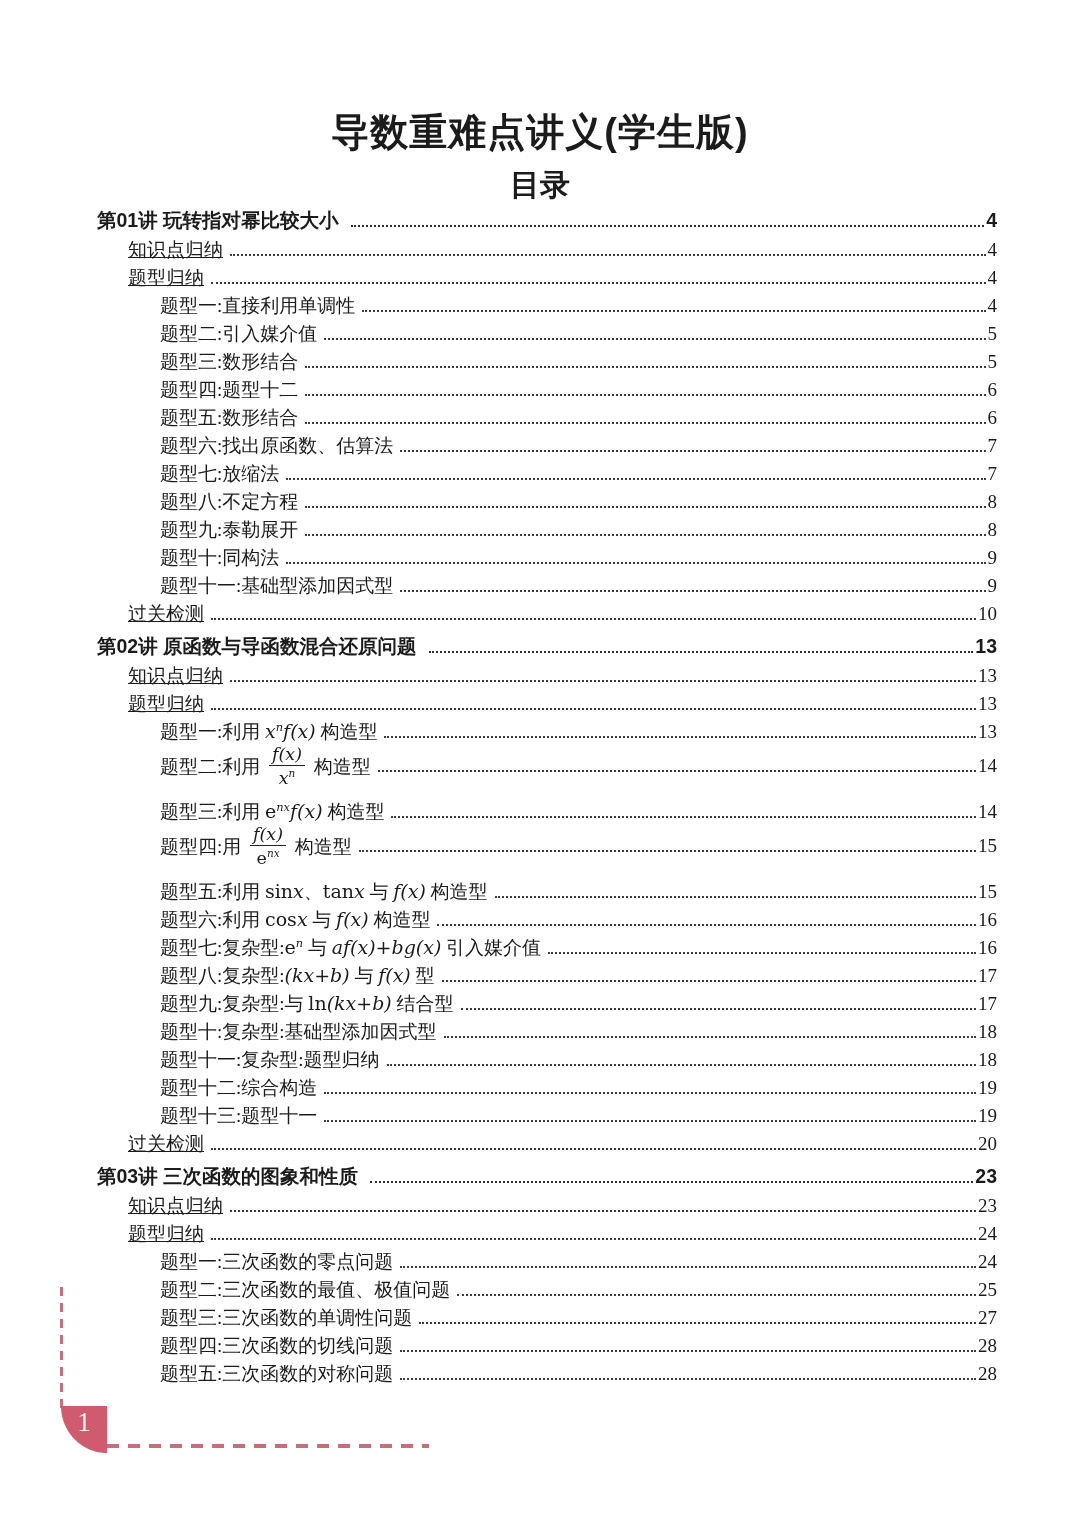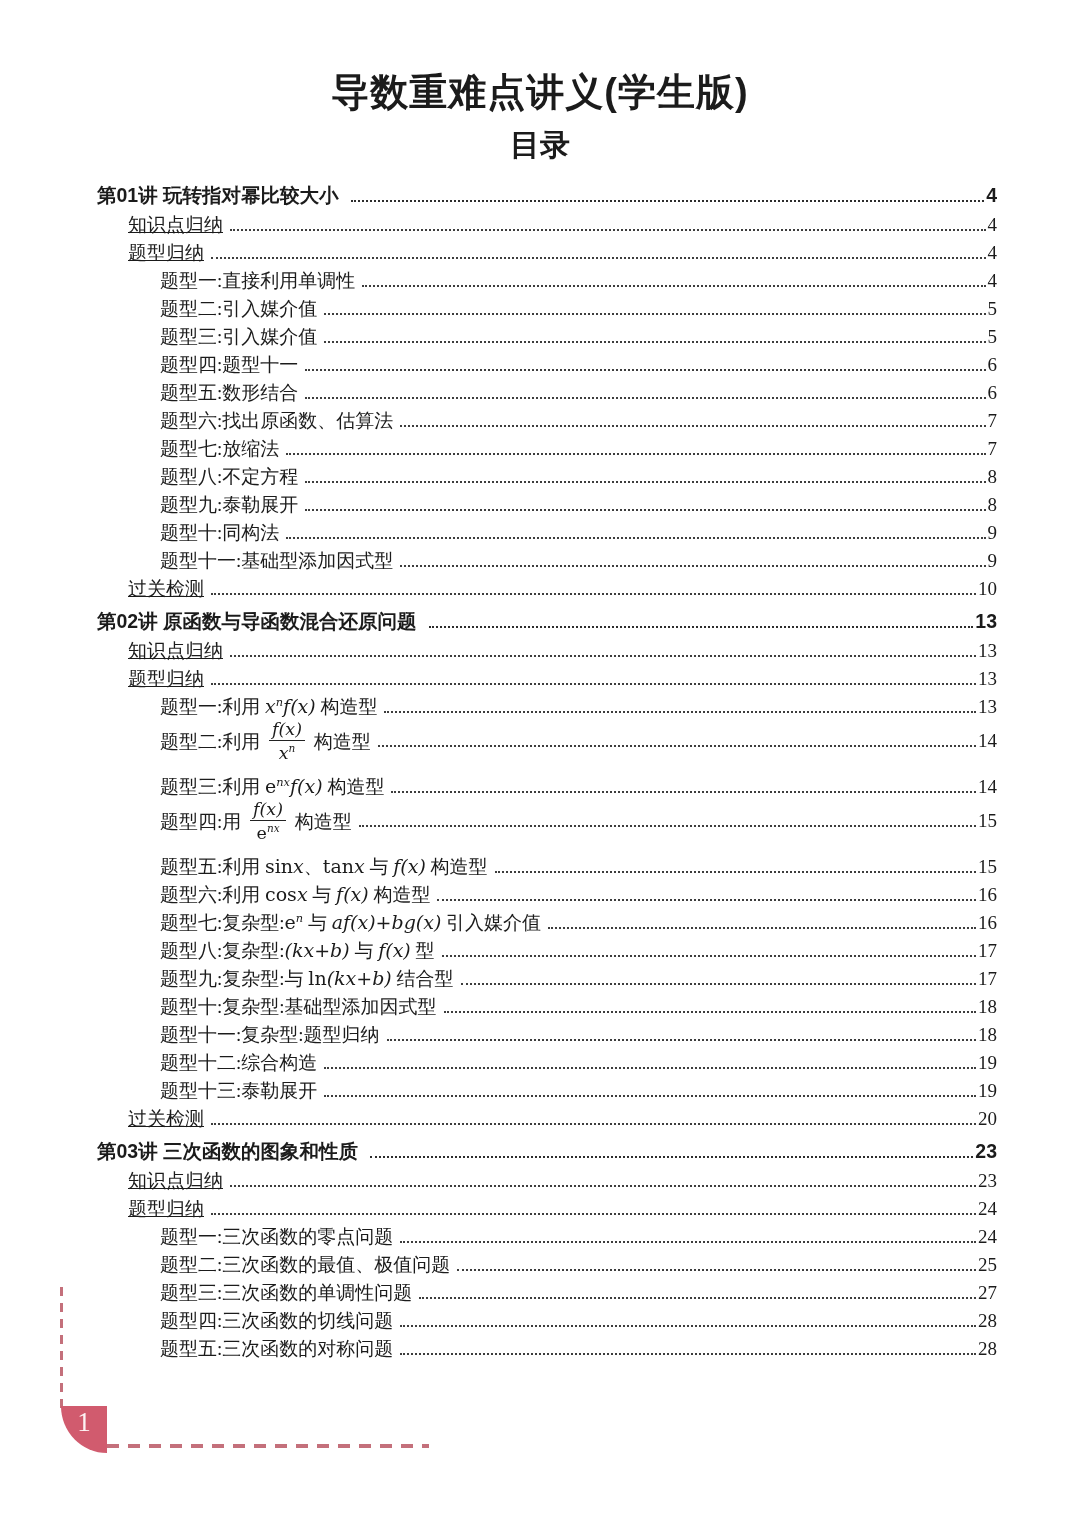--- a/index.html
+++ b/index.html
@@ -5,35 +5,35 @@
   html,body{margin:0;padding:0;}
   body{
     width:1080px;height:1528px;
     background:#ffffff;
     position:relative;
     overflow:hidden;
     font-family:"Liberation Serif","DejaVu Serif",serif;
     color:#1b1b1b;
   }
   .doc-title{
-    padding-top:72px;
+    padding-top:112px;
     text-align:center;
     font-family:"Liberation Sans","DejaVu Sans",sans-serif;
     font-weight:bold;
     font-size:38px;
     line-height:1.1;
     letter-spacing:1px;
   }
   .toc-heading{
     text-align:center;
     font-family:"Liberation Sans","DejaVu Sans",sans-serif;
     font-weight:bold;
     font-size:30px;
     margin-top:14px;
-    margin-bottom:21px;
+    margin-bottom:6px;
     line-height:1.1;
   }
   #toc{
     padding:0 83px 0 97px;
   }
   .row{
     display:flex;
     align-items:baseline;
     height:28px;
     font-size:19px;
@@ -134,26 +134,26 @@
       <span class="label">题型一:直接利用单调性</span>
       <span class="leader"></span>
       <span class="pagenum">4</span>
     </div>
     <div class="row lvl2">
       <span class="label">题型二:引入媒介值</span>
       <span class="leader"></span>
       <span class="pagenum">5</span>
     </div>
     <div class="row lvl2">
-      <span class="label">题型三:引入媒介值</span>
+      <span class="label">题型三:数形结合</span>
       <span class="leader"></span>
       <span class="pagenum">5</span>
     </div>
     <div class="row lvl2">
-      <span class="label">题型四:题型十一</span>
+      <span class="label">题型四:题型十二</span>
       <span class="leader"></span>
       <span class="pagenum">6</span>
     </div>
     <div class="row lvl2">
       <span class="label">题型五:数形结合</span>
       <span class="leader"></span>
       <span class="pagenum">6</span>
     </div>
     <div class="row lvl2">
       <span class="label">题型六:找出原函数、估算法</span>
@@ -265,21 +265,21 @@
       <span class="label">题型十一:复杂型:题型归纳</span>
       <span class="leader"></span>
       <span class="pagenum">18</span>
     </div>
     <div class="row lvl2">
       <span class="label">题型十二:综合构造</span>
       <span class="leader"></span>
       <span class="pagenum">19</span>
     </div>
     <div class="row lvl2">
-      <span class="label">题型十三:泰勒展开</span>
+      <span class="label">题型十三:题型十一</span>
       <span class="leader"></span>
       <span class="pagenum">19</span>
     </div>
     <div class="row lvl1">
       <span class="label">过关检测</span>
       <span class="leader"></span>
       <span class="pagenum">20</span>
     </div>
     <div class="row chapter">
       <span class="label">第03讲 三次函数的图象和性质</span>

